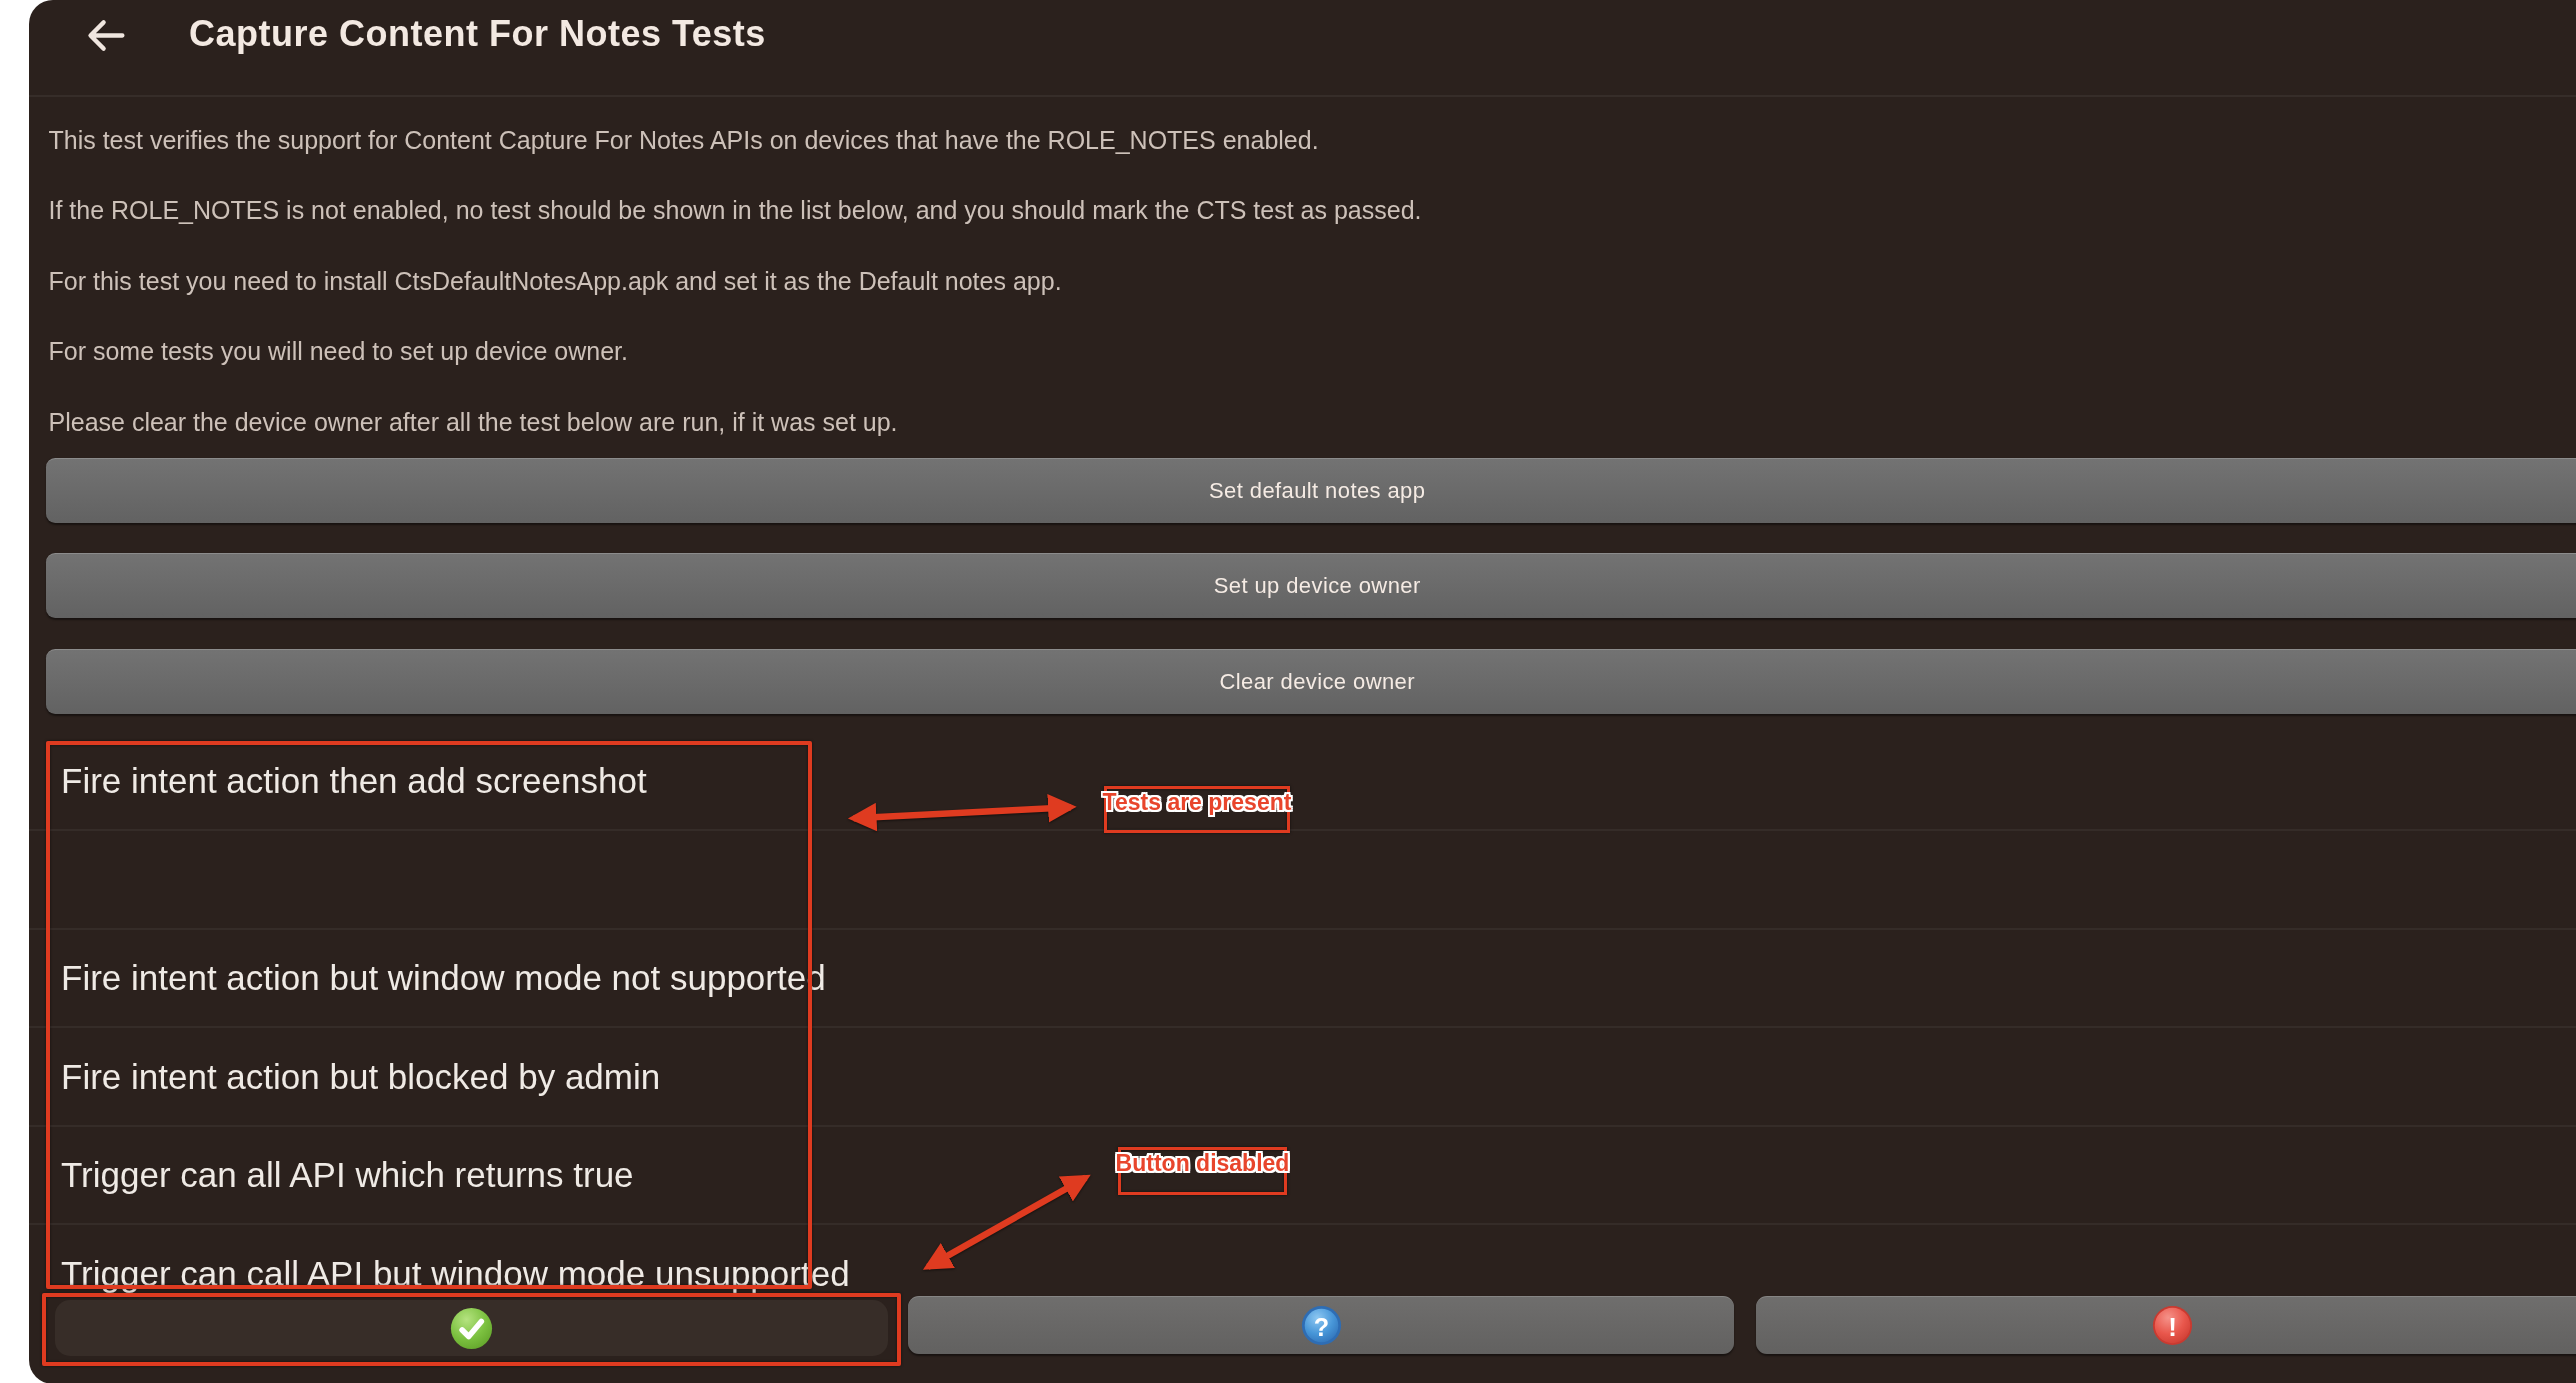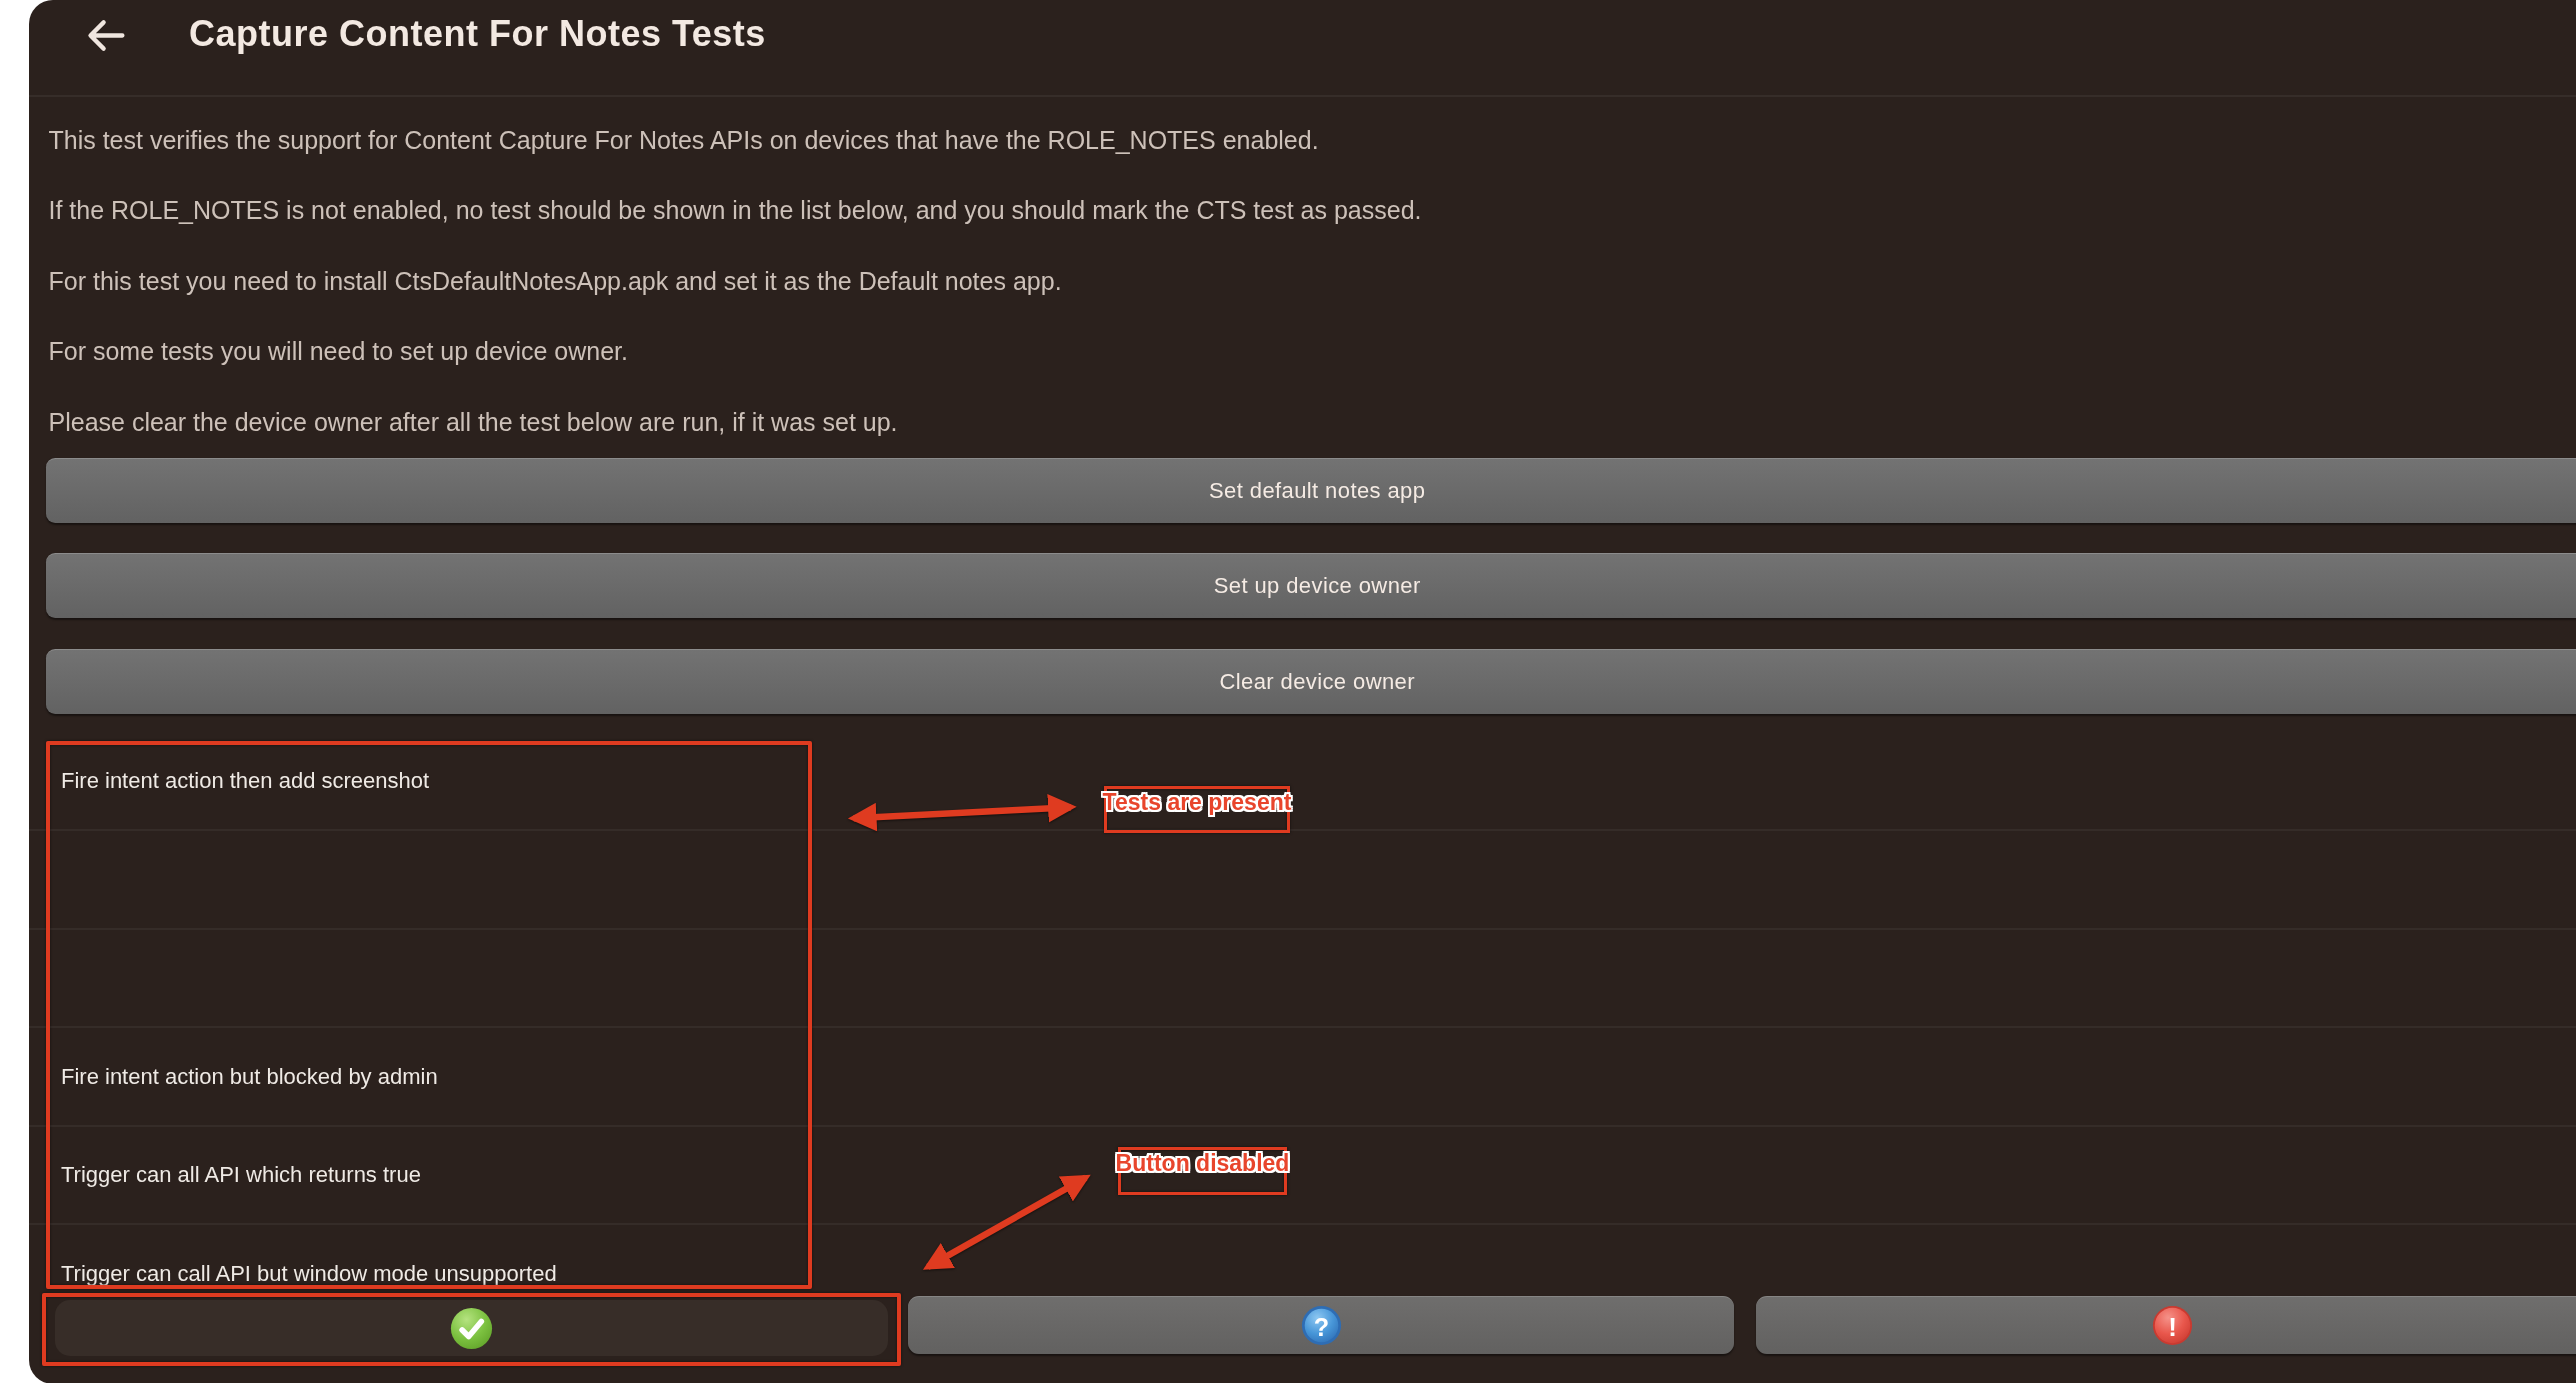--- a/index.html
+++ b/index.html
@@ -21,21 +21,21 @@
 
   
   .action-btn{position:absolute;left:16.7px;width:2543px;height:65px;border-radius:9.3px;
     background:linear-gradient(#737373,#626262);
     box-shadow:inset 0 0.9px 0 rgba(255,255,255,.18), 0 1.9px 1.9px rgba(0,0,0,.45);
     display:flex;align-items:center;justify-content:center;cursor:pointer;}
   .action-btn span{font-size:22px;font-weight:400;color:#f5ebe4;letter-spacing:0.4px;}
 
   
   .row-divider{position:absolute;left:0;width:2576px;height:1.9px;background:rgba(255,255,255,0.05);}
-  .test-item{position:absolute;left:32px;width:1300px;font-size:22px;line-height:39px;
+  .test-item{position:absolute;left:32px;width:1300px;font-size:35px;line-height:39px;
     color:#efeae5;white-space:nowrap;cursor:pointer;}
 
   
   .anno-rect{position:absolute;border:4.6px solid #df3b20;border-radius:1.9px;pointer-events:none;
     box-shadow:0 0 2.8px rgba(0,0,0,.6), inset 0 0 2.8px rgba(0,0,0,.6);}
   .anno-box{position:absolute;border:3.7px solid #df3b20;display:flex;
     justify-content:center;pointer-events:none;
     box-shadow:0 0 2.8px rgba(0,0,0,.6), inset 0 0 2.8px rgba(0,0,0,.6);}
   .anno-box span{font-size:23px;font-weight:bold;color:#e8452c;white-space:nowrap;
     text-shadow:-1.9px -1.9px 0 #fff,1.9px -1.9px 0 #fff,-1.9px 1.9px 0 #fff,1.9px 1.9px 0 #fff,
@@ -82,20 +82,21 @@
     <span>Set up device owner</span>
   </div>
 
   <div class="row-divider" style="top:829px"></div>
   <div class="row-divider" style="top:928px"></div>
   <div class="row-divider" style="top:1026px"></div>
   <div class="row-divider" style="top:1125px"></div>
   <div class="row-divider" style="top:1223px"></div>
 
   <div class="test-item" style="top:761px">Fire intent action then add screenshot</div>
+  <div class="test-item" style="top:958px">Fire intent action but window mode not supported</div>
   <div class="test-item" style="top:1057px">Fire intent action but blocked by admin</div>
   <div class="test-item" style="top:1155px">Trigger can all API which returns true</div>
   <div class="test-item" style="top:1254px">Trigger can call API but window mode unsupported</div>
 
   <div class="result-btn disabled" style="left:26px;width:833px;top:1300px;height:56px">
     <svg class="icon-svg" width="43" height="43" viewBox="0 0 46 46">
       <defs>
         <radialGradient id="gGreen" cx="38%" cy="28%" r="85%">
           <stop offset="0%" stop-color="#b5e380"></stop>
           <stop offset="55%" stop-color="#7cc140"></stop>

